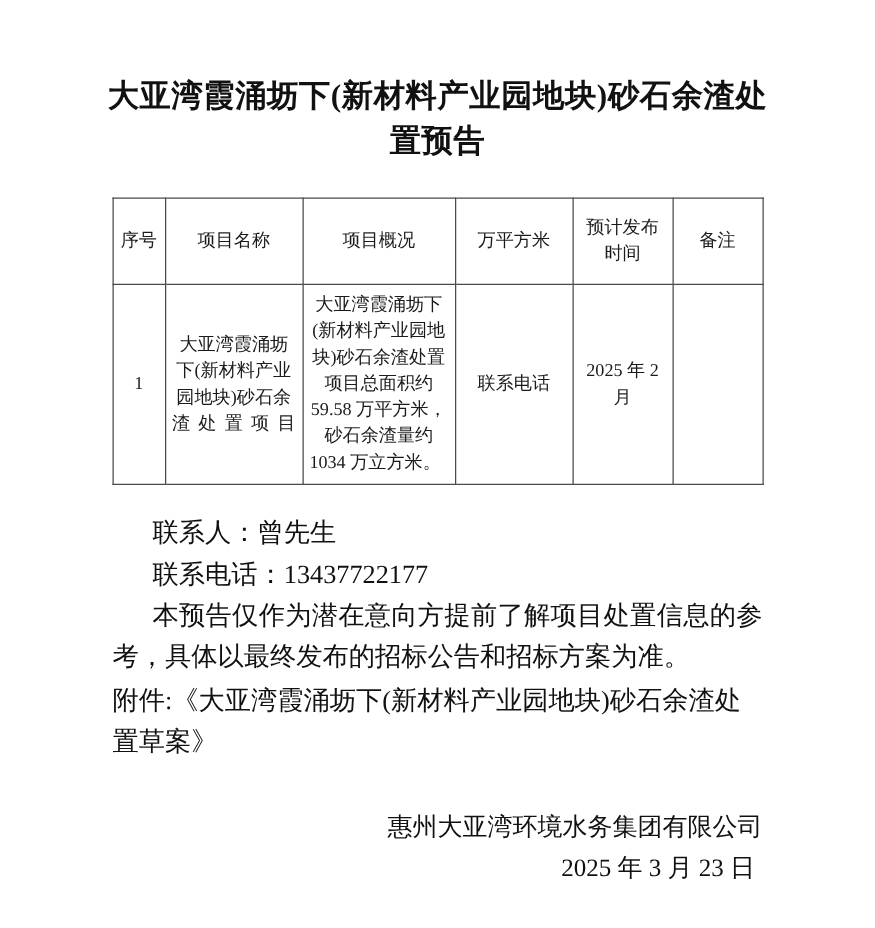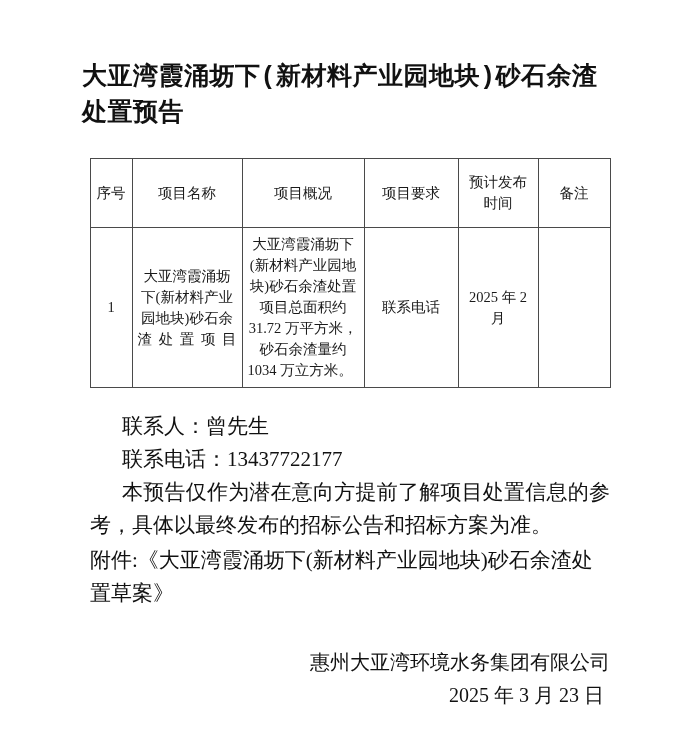--- a/index.html
+++ b/index.html
@@ -15,24 +15,25 @@
     overflow: hidden;
   }
   .page {
     width: 700px;
     height: 742px;
     box-sizing: border-box;
     padding: 44px 60px 0 60px;
     position: relative;
   }
   .doc-title {
-    font-family: Liberation Mono, monospace;
+    font-family: Liberation Serif, serif;
     font-weight: bold;
     font-size: 25px;
     line-height: 36px;
+    text-align: center;
     letter-spacing: 0.5px;
     margin: 16px 22px 26px 22px;
     color: #111;
   }
   table.main-table {
     border-collapse: collapse;
     width: 520px;
     margin: 0 auto;
     table-layout: fixed;
   }
@@ -122,30 +123,30 @@
       <col class="col-over">
       <col class="col-req">
       <col class="col-time">
       <col class="col-note">
     </colgroup>
     <thead>
       <tr>
         <th>序号</th>
         <th>项目名称</th>
         <th>项目概况</th>
-        <th>项目要求</th>
+        <th>万平方米</th>
         <th>预计发布时间</th>
         <th>备注</th>
       </tr>
     </thead>
     <tbody>
       <tr>
         <td class="cell-no">1</td>
         <td class="cell-name">大亚湾霞涌坜下(新材料产业园地块)砂石余渣处置项目</td>
-        <td class="cell-overview">大亚湾霞涌坜下(新材料产业园地块)砂石余渣处置项目总面积约 31.72 万平方米，砂石余渣量约 1034 万立方米。</td>
+        <td class="cell-overview">大亚湾霞涌坜下(新材料产业园地块)砂石余渣处置项目总面积约 59.58 万平方米，砂石余渣量约 1034 万立方米。</td>
         <td class="cell-req">联系电话</td>
         <td class="cell-time">2025 年 2 月</td>
         <td class="cell-note"></td>
       </tr>
     </tbody>
   </table>
 
   <div class="body-text">
     <div class="contact-line">联系人：曾先生</div>
     <div class="contact-line">联系电话：13437722177</div>

